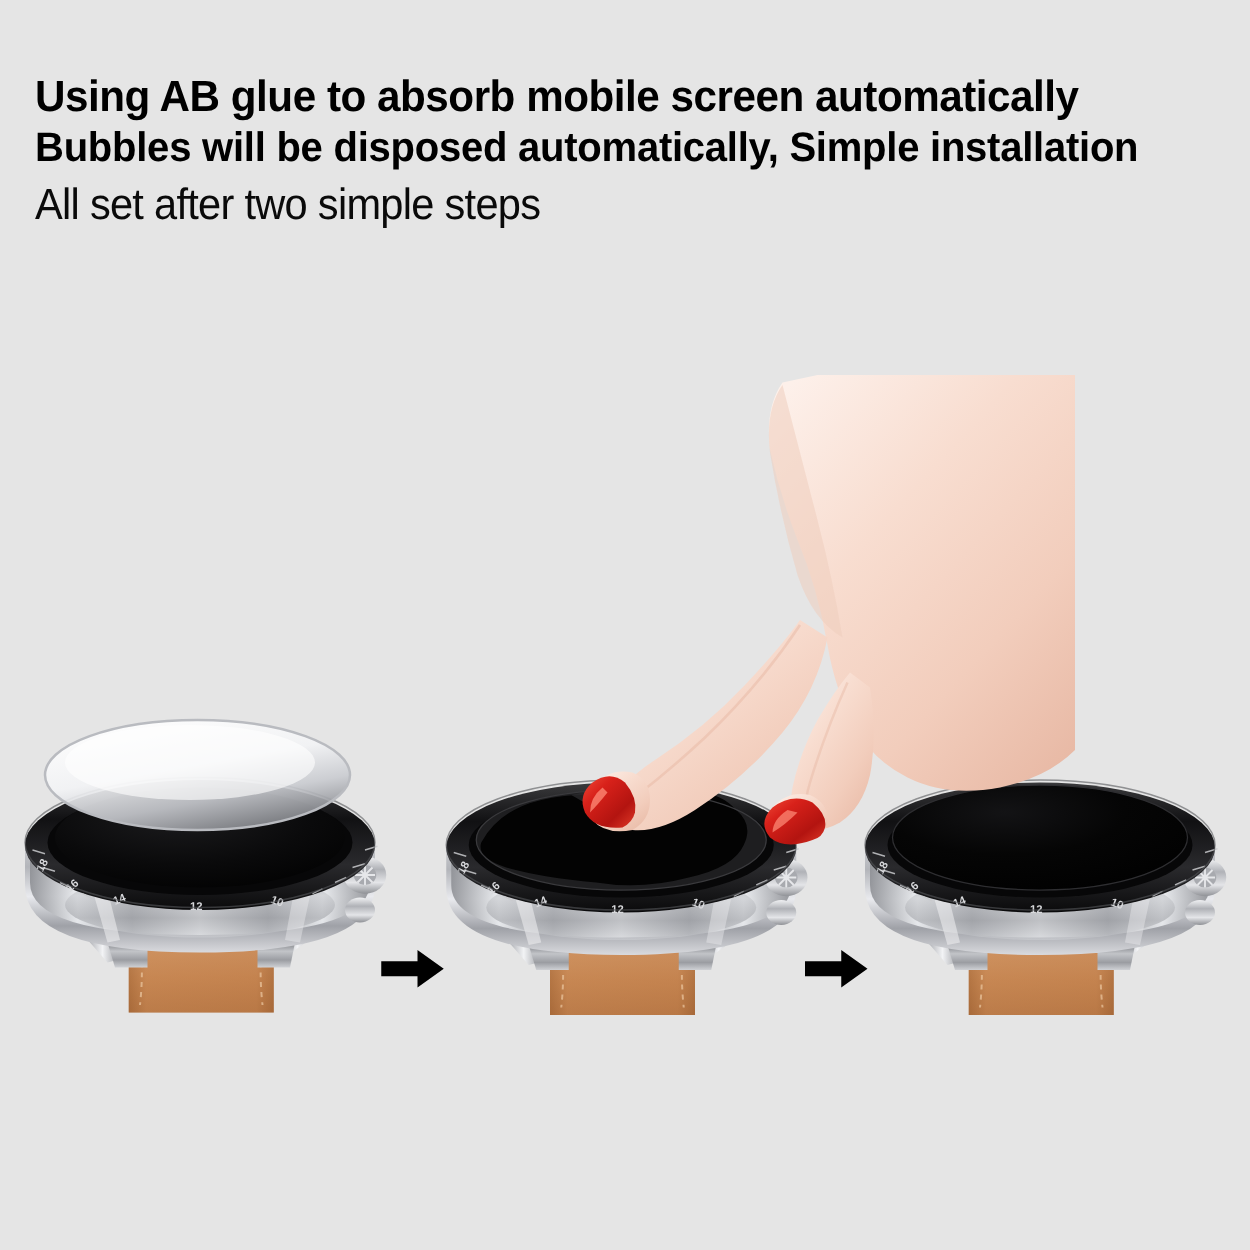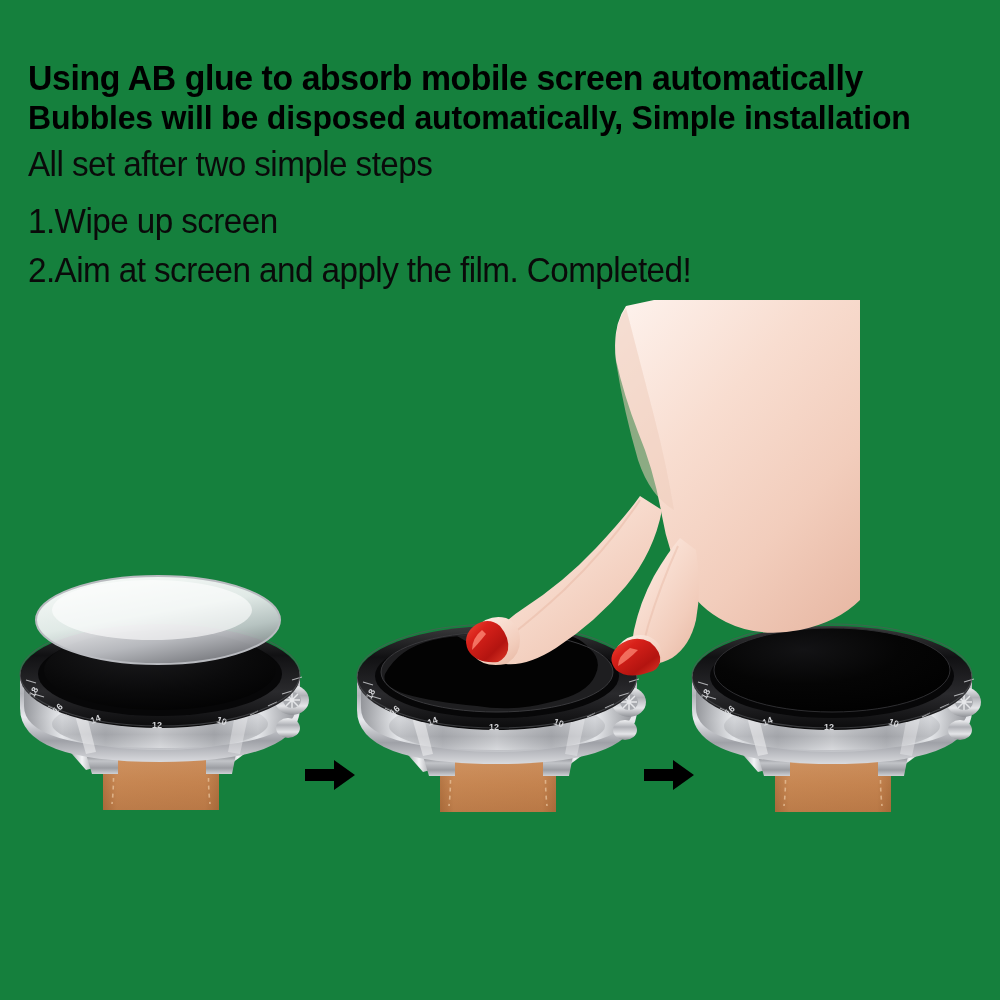--- a/index.html
+++ b/index.html
@@ -4,21 +4,21 @@
 <style>
   html, body {
     margin: 0;
     padding: 0;
     background: #ffffff;
   }
   #page {
     position: relative;
     width: 1000px;
     height: 1000px;
-    background: #15803d;
+    background: #e5e5e5;
     overflow: hidden;
     font-family: "Liberation Sans", sans-serif;
     -webkit-font-smoothing: antialiased;
   }
 
   
   .text-block {
     position: absolute;
     left: 28px;
     top: 58px;
@@ -105,24 +105,20 @@
 </style>
 </head>
 <body>
 
 <div id="page">
 
   <div class="text-block">
     <div class="headline">Using AB glue to absorb mobile screen automatically</div>
     <div class="headline second">Bubbles will be disposed automatically, Simple installation</div>
     <div class="subline">All set after two simple steps</div>
-    <div class="steps">
-      <div class="step-line">1.Wipe up screen</div>
-      <div class="step-line">2.Aim at screen and apply the film. Completed!</div>
-    </div>
   </div>
 
   <div class="scene">
 
     <svg width="0" height="0" style="position:absolute" aria-hidden="true">
       <defs>
         <linearGradient id="caseSide" x1="0" y1="0" x2="0" y2="1">
           <stop offset="0%" stop-color="#f4f4f6"></stop>
           <stop offset="18%" stop-color="#d6d7db"></stop>
           <stop offset="42%" stop-color="#b3b5ba"></stop>

